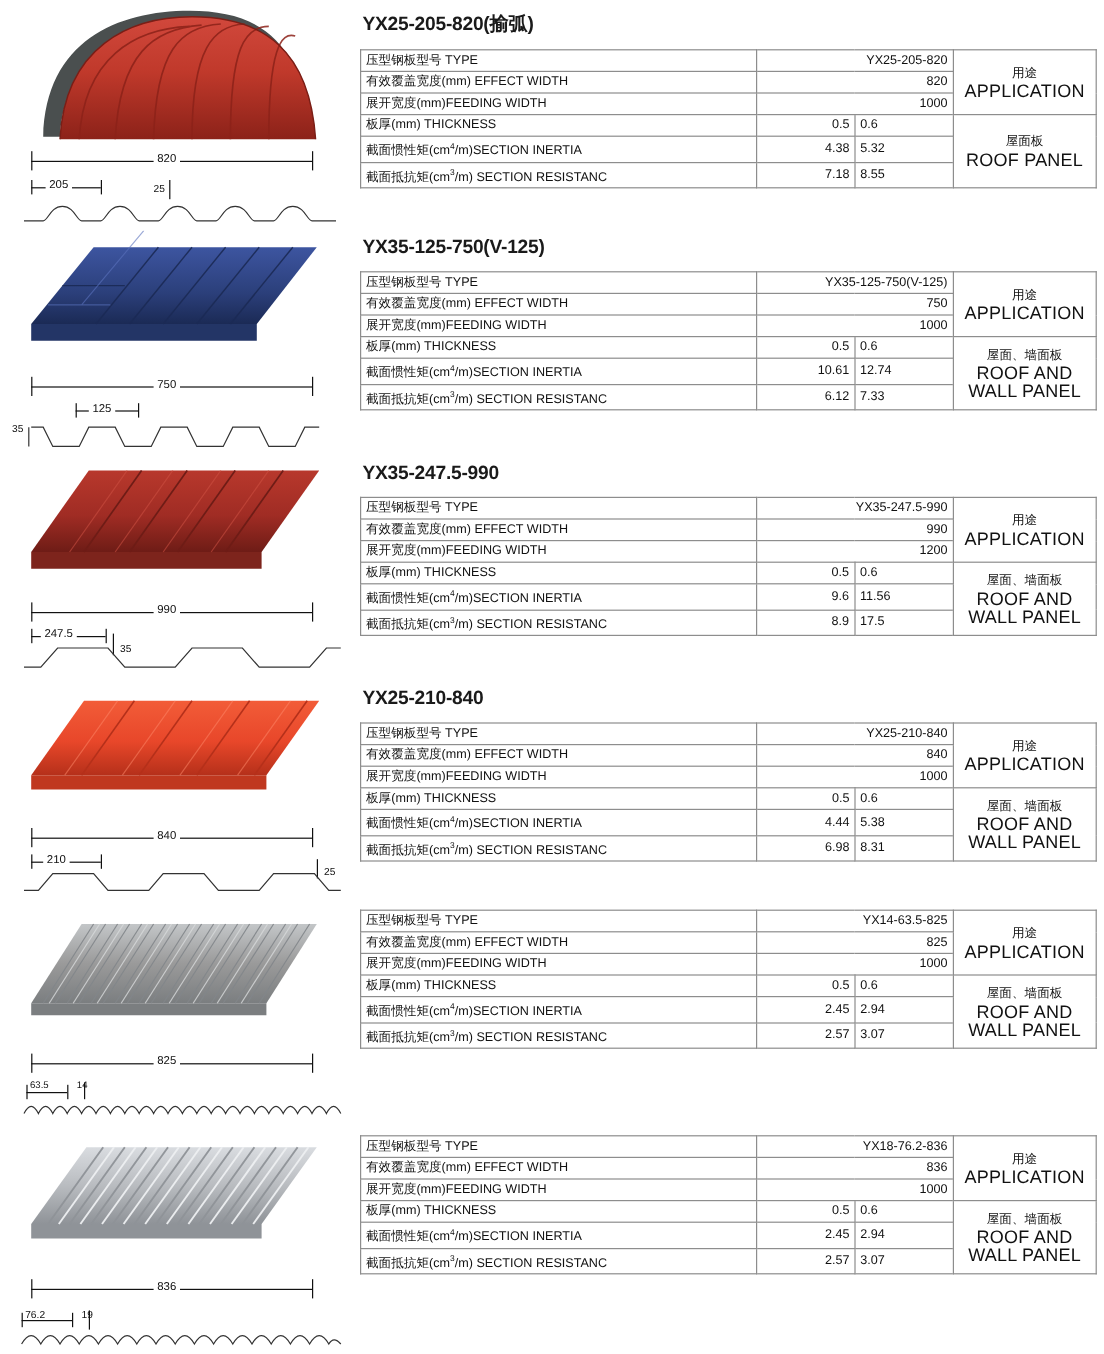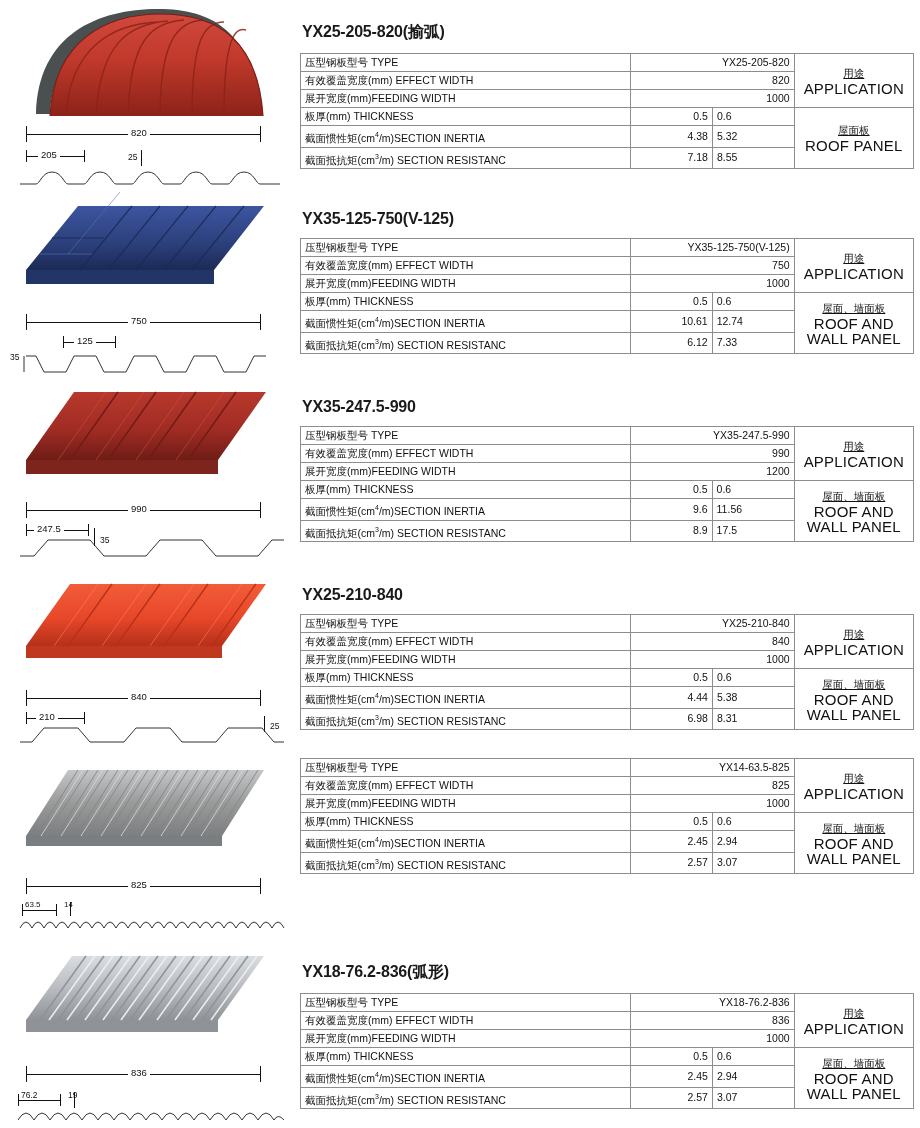--- a/index.html
+++ b/index.html
@@ -30,21 +30,21 @@
   .spec-col {
     flex: 1 1 auto;
     padding-top: 6px;
     padding-right: 6px;
   }
   .title {
     font-size: 16px;
     font-weight: bold;
     color: #1a1a1a;
     letter-spacing: -0.2px;
-    margin: 16px 0 10px 2px;
+    margin: 4px 0 10px 2px;
     font-family: "Liberation Sans", sans-serif;
   }
   table.spec {
     border-collapse: collapse;
     width: 100%;
     font-size: 10.5px;
     color: #111;
   }
   table.spec td {
     border: 1px solid #8d8d8d;
@@ -56,21 +56,21 @@
   td.label { text-align: left; width: 345px; }
   td.v1 { text-align: right; width: 85px; }
   td.v2 { text-align: left; width: 85px; }
   td.span2 { text-align: right; }
   td.app {
     width: 120px;
     text-align: center;
     vertical-align: middle;
     line-height: 13px;
   }
-  .app-cn { font-size: 10.5px; display: block; text-decoration: underline; }
+  .app-cn { font-size: 10.5px; display: block; }
   .app-en { font-size: 15px; display: block; letter-spacing: 0.2px; }
   sup { font-size: 7px; vertical-align: super; }
 
   
   .panel-img {
     position: relative;
     width: 268px;
     height: 118px;
     margin-top: 4px;
     overflow: hidden;
@@ -621,21 +621,20 @@
         <div class="tick" style="left:10px; top:30px; height:12px;"></div>
         <div class="tick" style="left:52px; top:30px; height:12px;"></div>
         <div class="tick" style="left:66px; top:28px; height:16px;"></div>
 
         <svg width="280" height="22" style="position:absolute; left:8px; top:40px;">
           <path d="M2 16 Q10 2 18 16 Q26 2 34 16 Q42 2 50 16 Q58 2 66 16 Q74 2 82 16 Q90 2 98 16 Q106 2 114 16 Q122 2 130 16 Q138 2 146 16 Q154 2 162 16 Q170 2 178 16 Q186 2 194 16 Q202 2 210 16 Q218 2 226 16 Q234 2 242 16 Q250 2 258 16 Q262 9 268 16" fill="none" stroke="#333" stroke-width="1"></path>
         </svg>
       </div>
     </div>
     <div class="spec-col">
-      <div class="title">YX18-76.2-836(弧形)</div>
       <table class="spec">
         <tbody>
             <tr>
           <td class="label"><span>压型钢板型号</span><span> TYPE</span></td>
           <td class="span2" colspan="2">YX18-76.2-836</td>
           <td class="app" rowspan="3">
             <span class="app-cn">用途</span>
             <span class="app-en">APPLICATION</span>
           </td>
         </tr>

